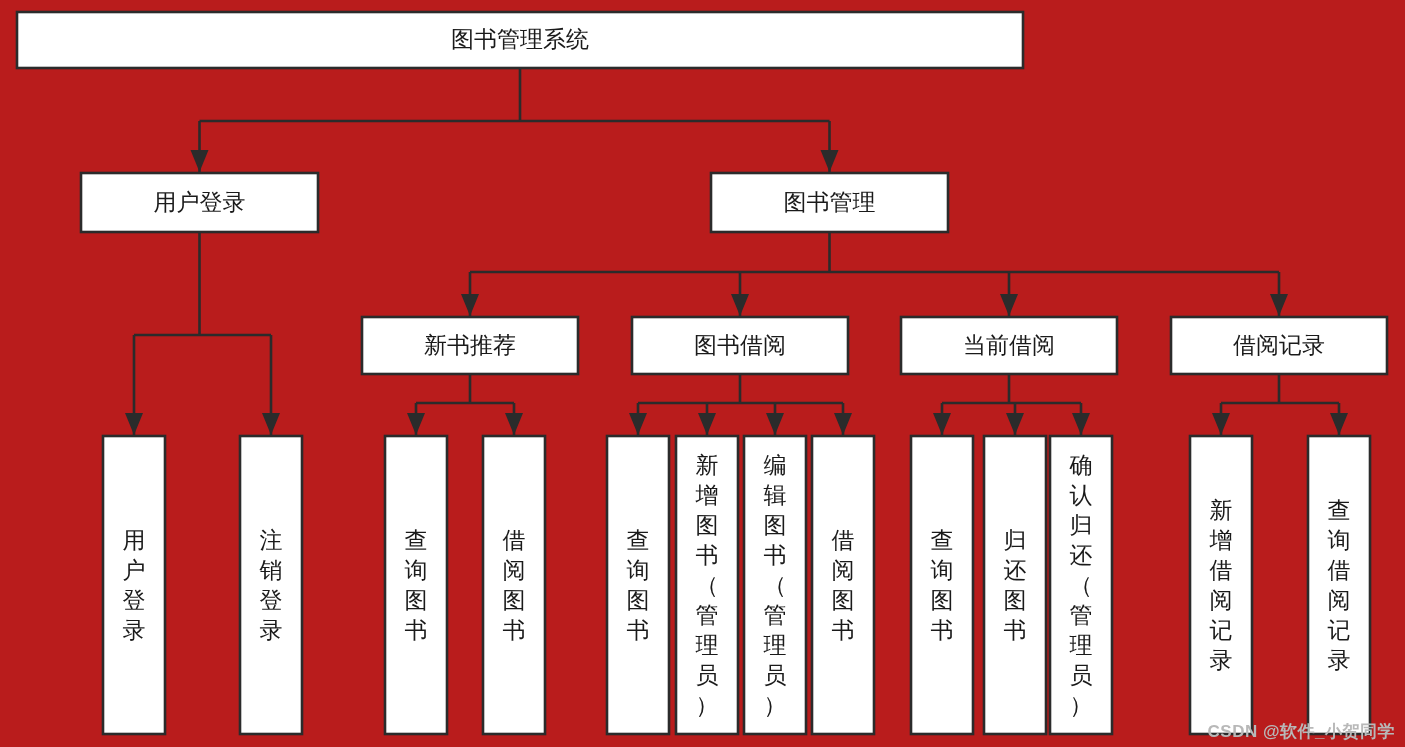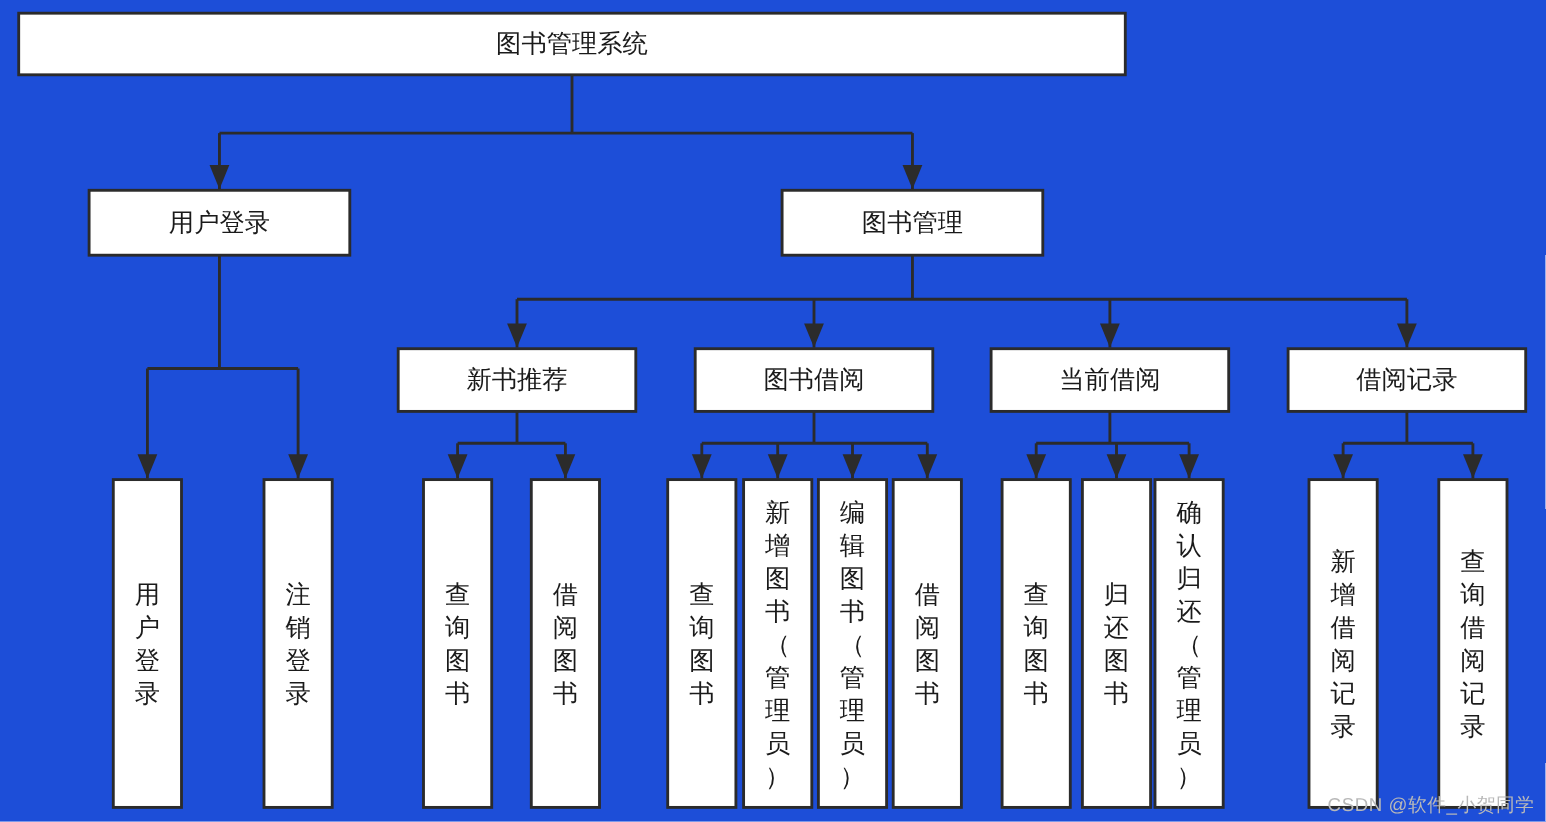--- a/index.html
+++ b/index.html
@@ -7,21 +7,21 @@
     padding: 0;
     background: #ffffff;
   }
   body {
     font-family: "Liberation Sans", "DejaVu Sans", sans-serif;
   }
   #diagram-root {
     position: relative;
     width: 1405px;
     height: 747px;
-    background: #1d4ed8;
+    background: #b91c1c;
     overflow: hidden;
   }
   svg.flow {
     position: absolute;
     left: 0;
     top: 0;
     width: 1405px;
     height: 747px;
   }
   .node-box {
@@ -54,20 +54,21 @@
   }
   .watermark {
     position: absolute;
     right: 10px;
     bottom: 4px;
     font-family: "Liberation Sans", "DejaVu Sans", sans-serif;
     font-size: 17px;
     color: #b8b8b8;
     white-space: nowrap;
     letter-spacing: 0.5px;
+    font-weight: bold;
   }
 </style>
 </head>
 <body>
 
 <div id="diagram-root">
   <svg class="flow" id="flow-svg" viewBox="0 0 1405 747" xmlns="http://www.w3.org/2000/svg">
       <g>
         <line x1="520" y1="68" x2="520" y2="121" class="connector"></line>
         <line x1="199.5" y1="121" x2="829.5" y2="121" class="connector"></line>

